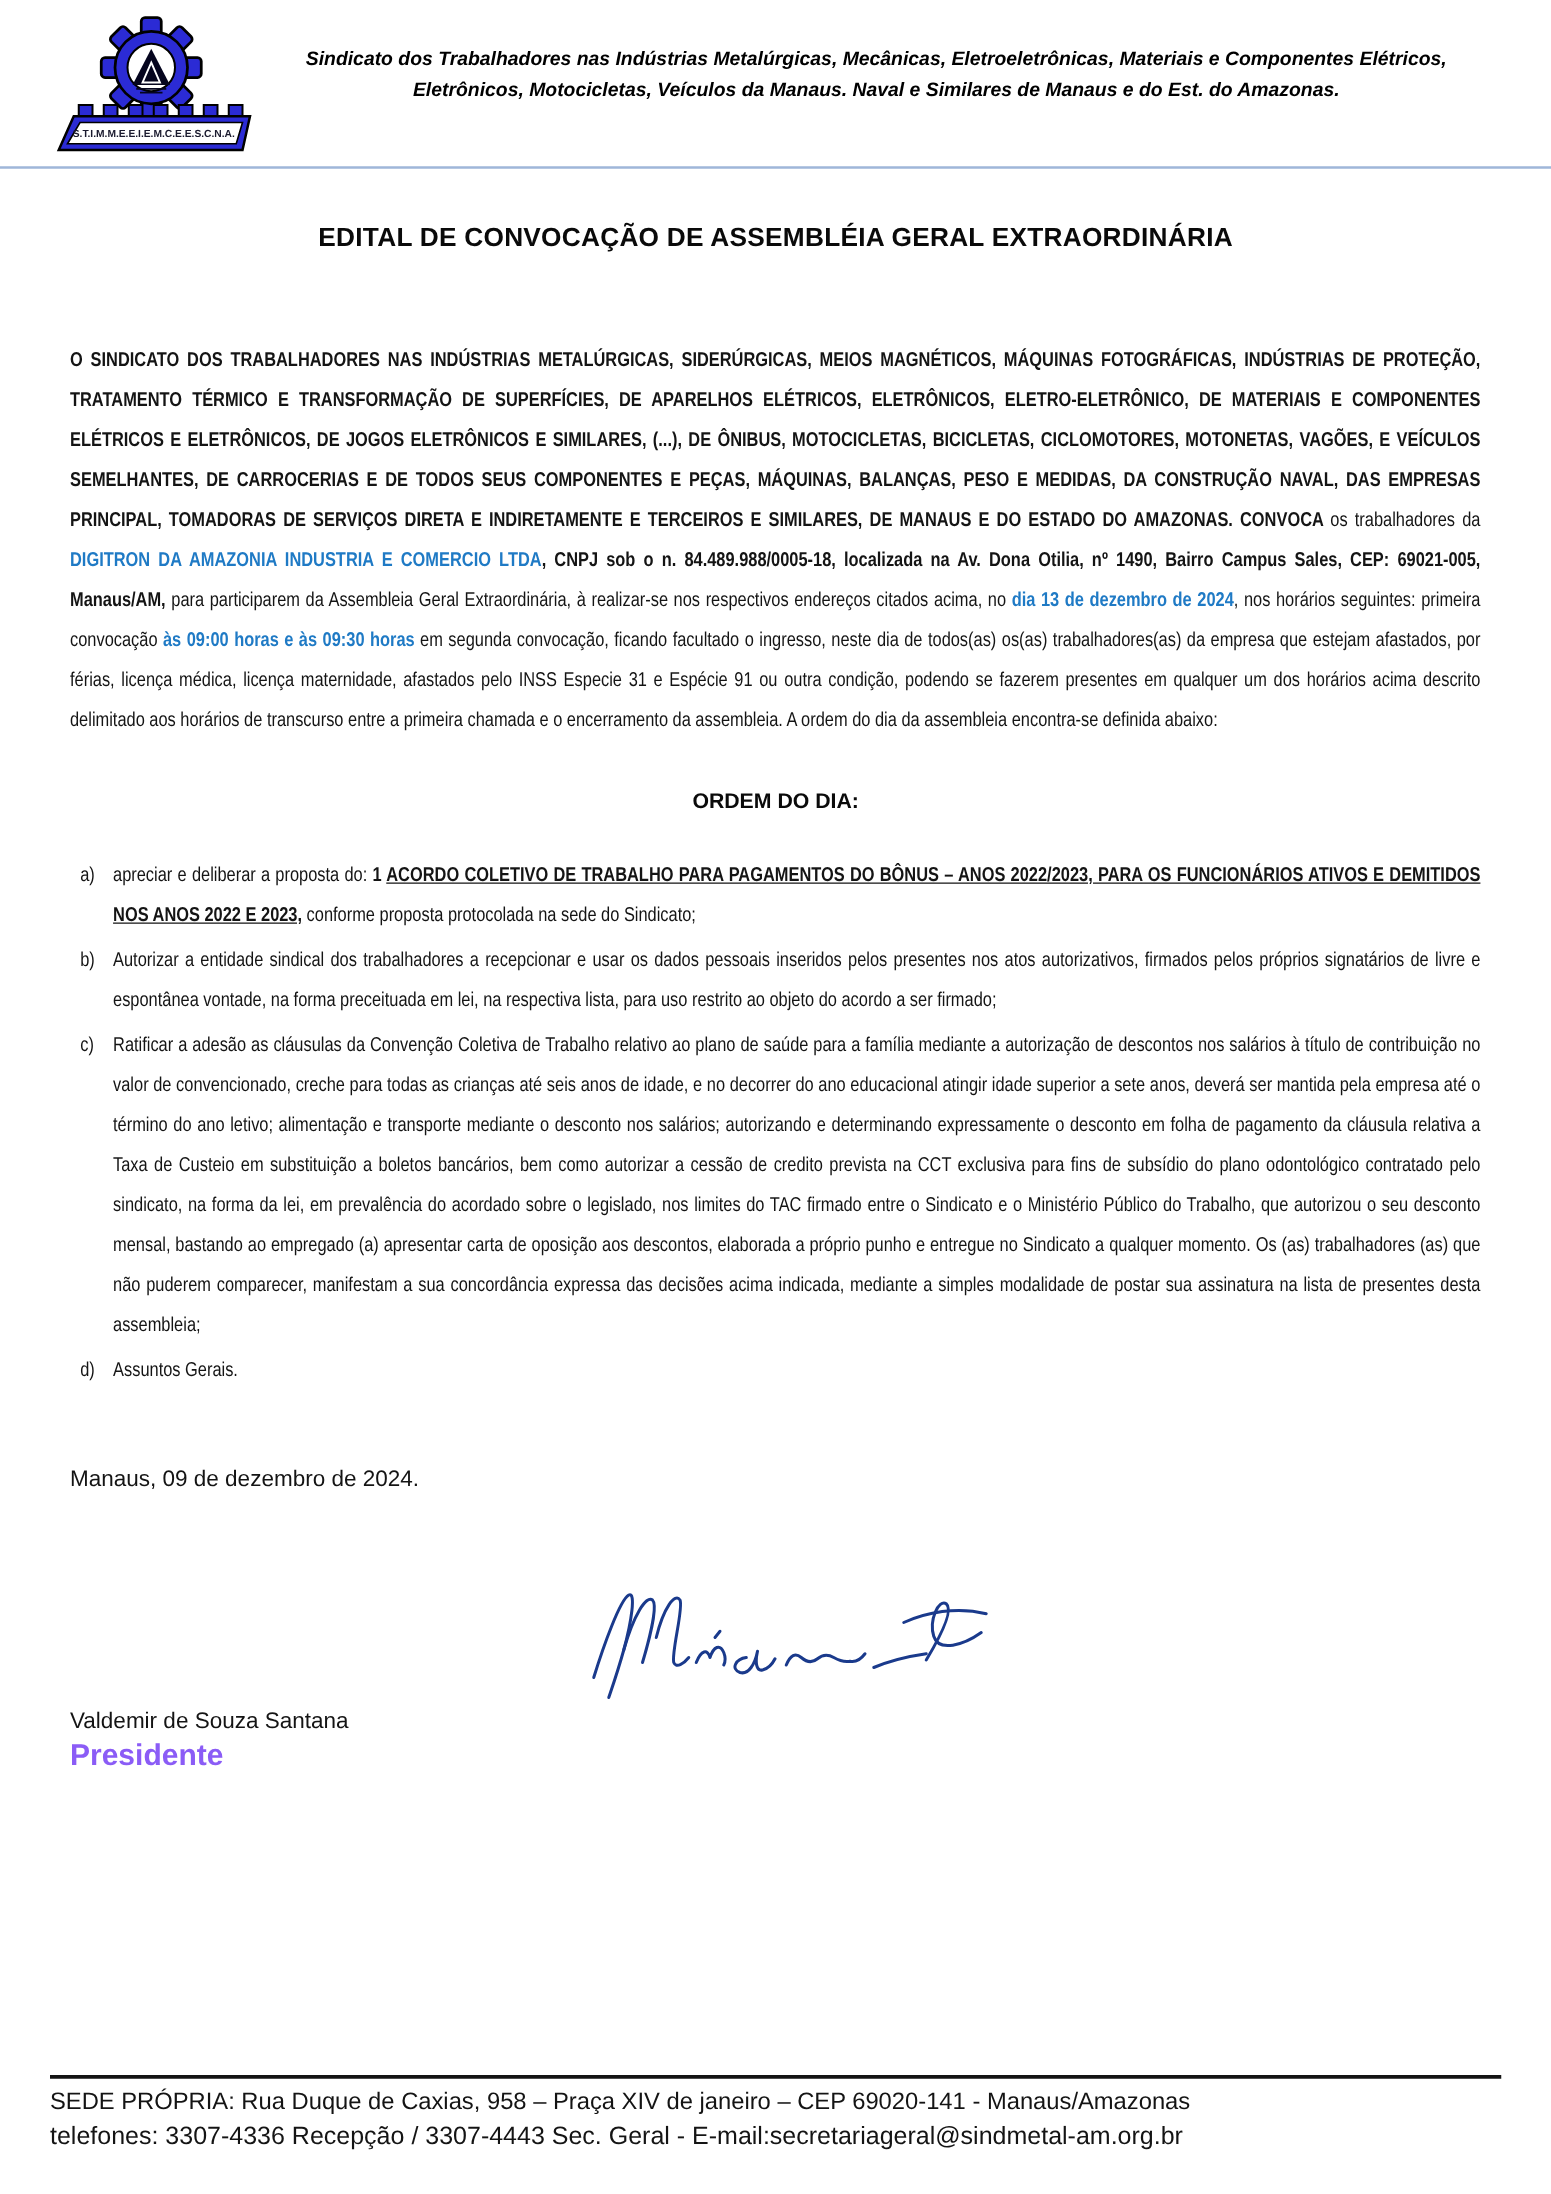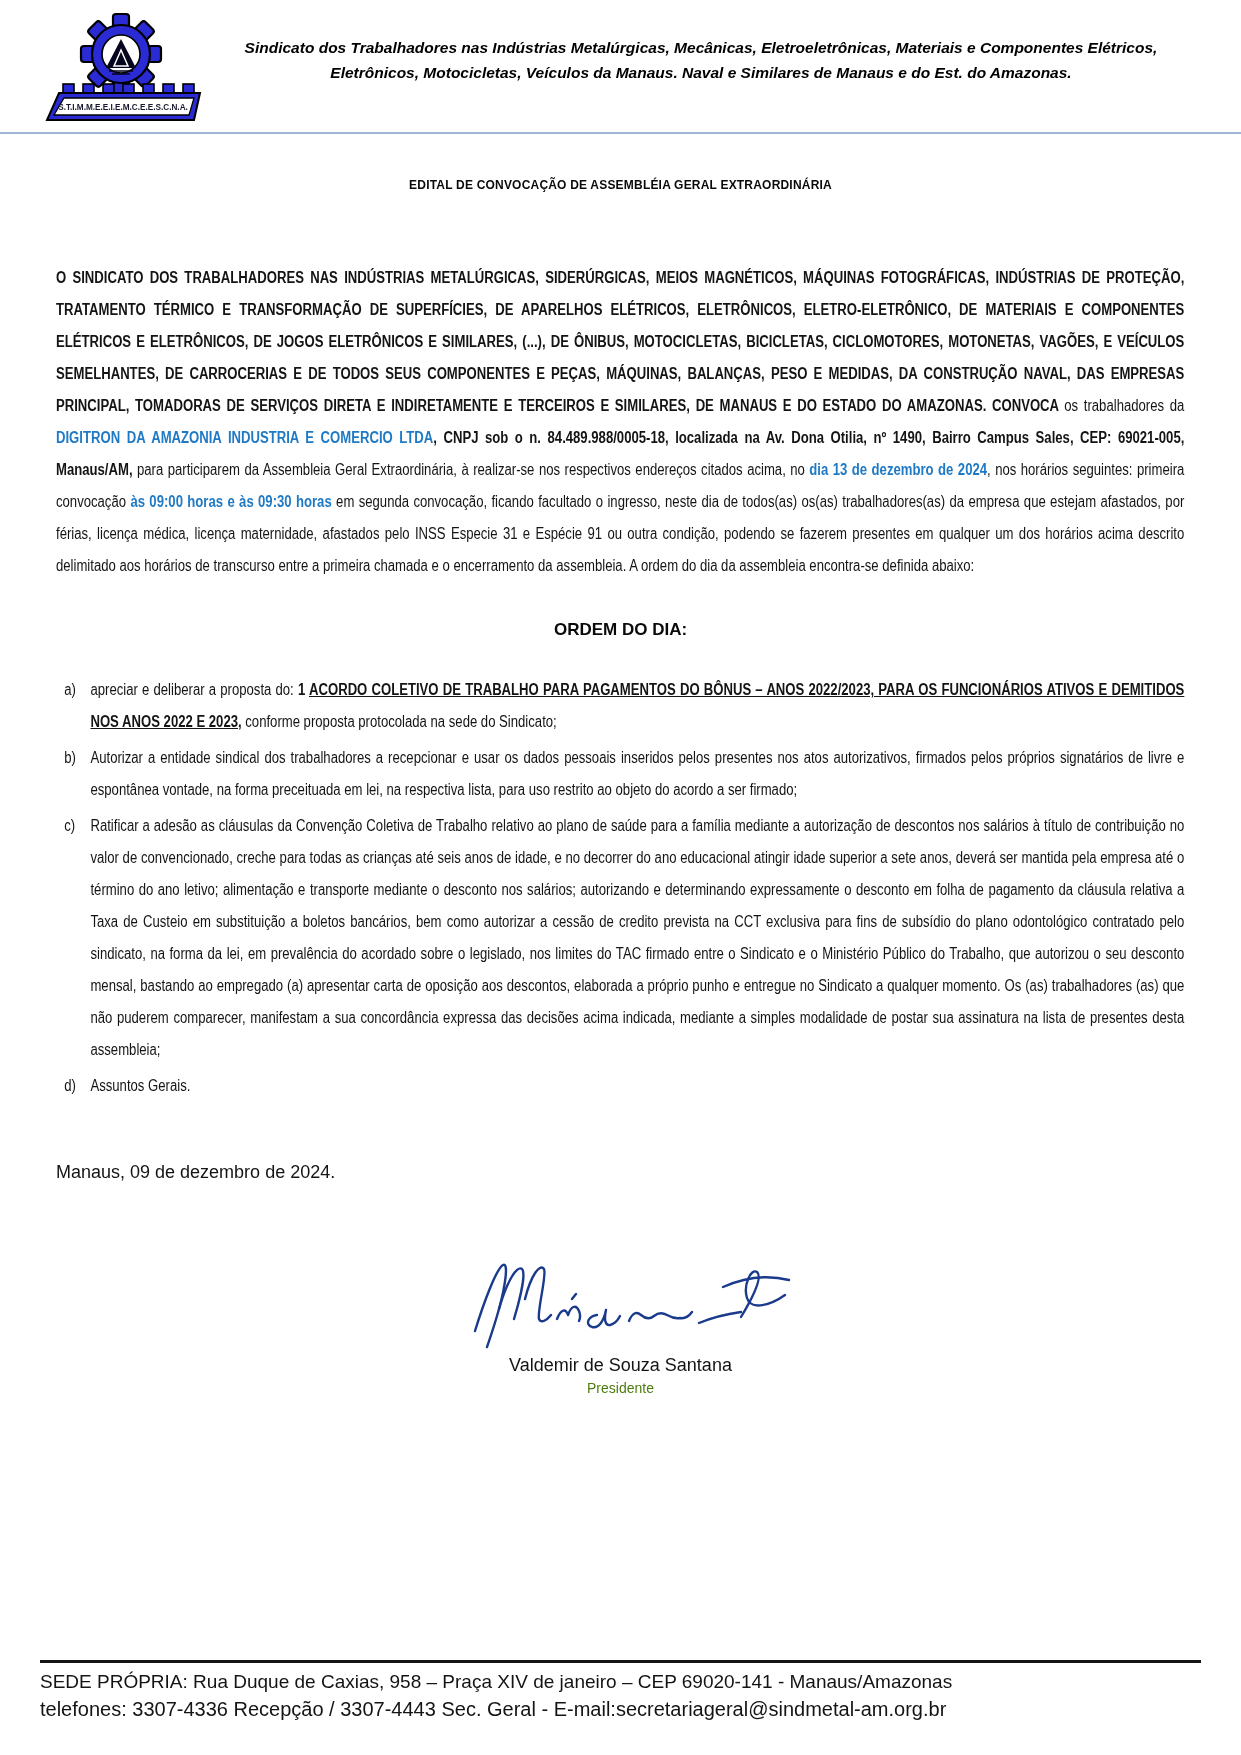--- a/index.html
+++ b/index.html
@@ -24,21 +24,21 @@
   .logo-wrap{width:160px;flex:0 0 160px;font-weight:bold;}
   .org-name{
     flex:1;text-align:center;font-weight:bold;font-style:italic;
     font-size:15.5px;line-height:1.6;padding-top:24px;color:#000000;
   }
   .header-rule{border-top:2px solid var(--header-rule);margin-top:4px;width:100%;}
 
   
   .content{padding:0 56px;}
   .doc-title{
-    margin-top:44px;text-align:center;font-weight:bold;font-size:12px;
+    margin-top:44px;text-align:center;font-weight:bold;font-size:21px;
     letter-spacing:0.2px;color:#0a0a0a;
   }
   .cond{
     width:1376px; 
     transform:scaleX(0.82);transform-origin:0 0;
   }
   .body-par{
     margin-top:70px;text-align:justify;font-size:16px;line-height:32px;color:#141414;
   }
   .seg-regular{font-weight:normal;}
@@ -49,24 +49,24 @@
   .agenda-heading{
     margin-top:38px;text-align:center;font-weight:bold;font-size:17px;color:#0a0a0a;
   }
   .agenda{margin-top:34px;}
   .agenda-item{position:relative;padding-left:42px;margin-bottom:4px;
     font-size:16px;line-height:32px;text-align:justify;color:#141414;}
   .agenda-item .marker{position:absolute;left:10px;top:0;font-weight:normal;}
 
   .dateline{margin-top:60px;text-align:left;font-size:18px;color:#141414;}
 
-  .signature-block{margin-top:52px;text-align:center;}
+  .signature-block{margin-top:52px;text-align:left;}
   .signature-svg{display:block;margin:0 auto;}
   .signatory-name{font-size:18px;color:#141414;margin-top:2px;}
-  .signatory-role{font-size:14px;color:#4d7c0f;margin-top:4px;}
+  .signatory-role{font-size:24px;color:#8b5cf6;margin-top:4px;font-weight:bold;}
 
   
   .doc-footer{position:absolute;left:40px;right:40px;top:1660px;text-align:left;}
   .footer-rule{border-top:3px solid #141414;width:100%;}
   .footer-address{font-size:19px;margin-top:8px;color:#141414;}
   .footer-contacts{font-size:20px;margin-top:5px;color:#141414;}
 </style>
 </head>
 <body>
 

